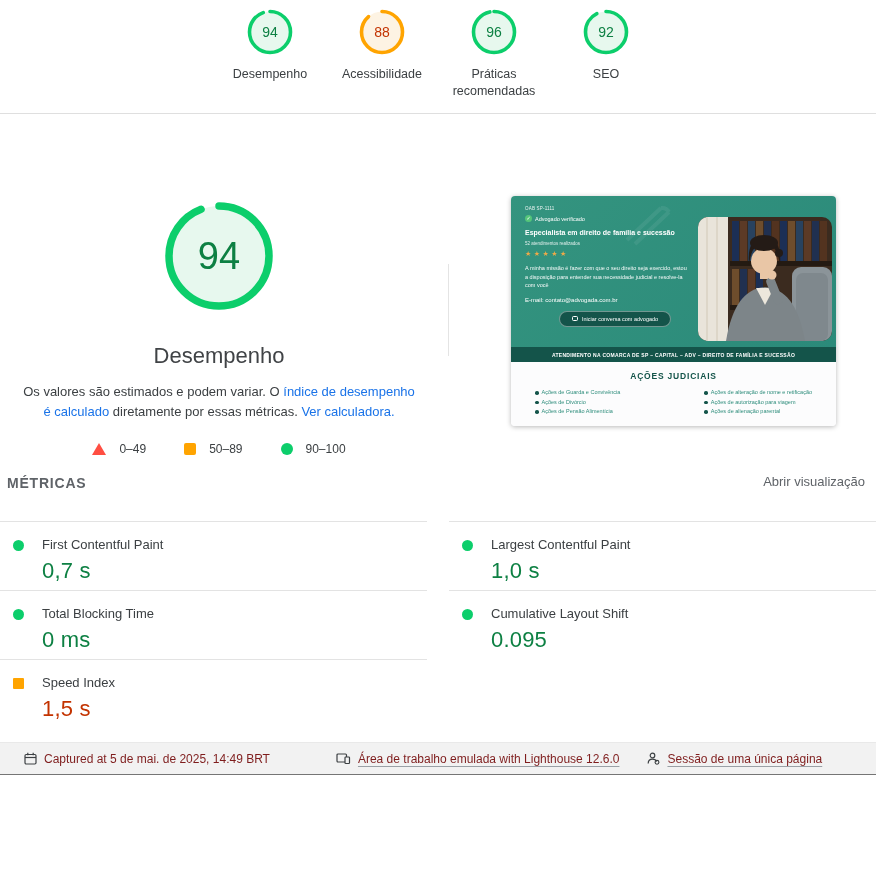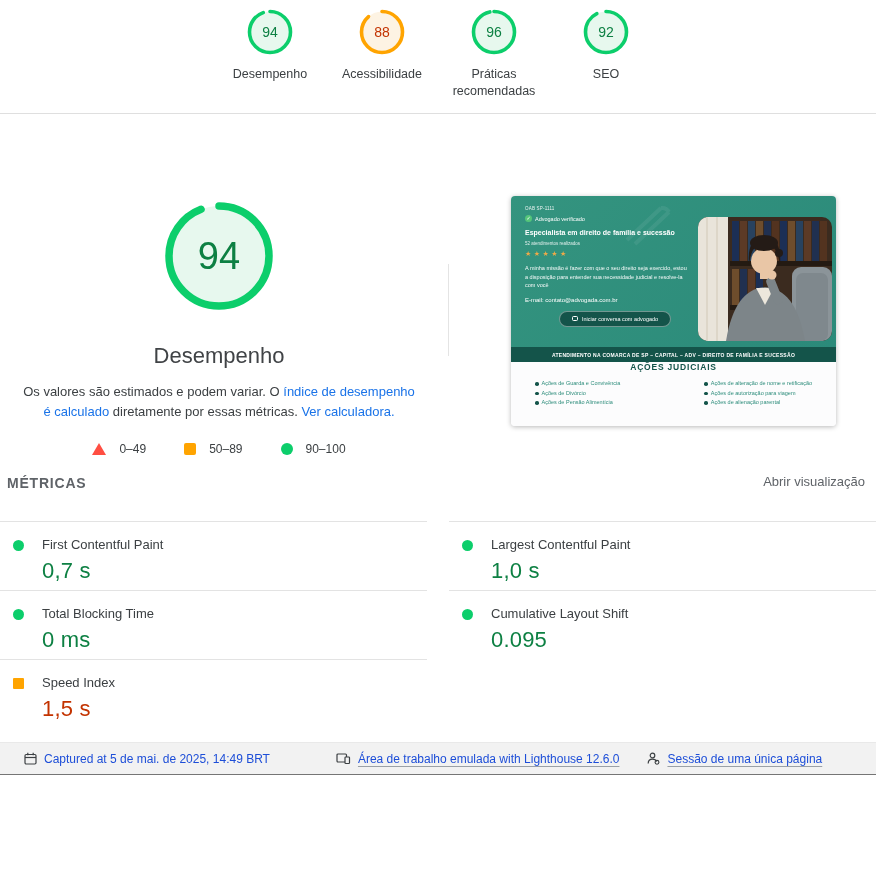--- a/index.html
+++ b/index.html
@@ -56,21 +56,21 @@
   .mission { padding:6px 0 0 14px; font-size:5.5px; line-height:8.5px; width:180px; opacity:.95; }
   .email { padding:7px 0 0 14px; font-size:6px; }
   .cta { margin:8px 0 0 48px; display:inline-flex; align-items:center; gap:4px; padding:4px 12px; background:#14544a;
          border:0.5px solid rgba(255,255,255,.4); border-radius:9px; font-size:5.5px; color:#fff; }
   .chat-bub { width:6px; height:5px; border:0.8px solid #fff; border-radius:1.5px; position:relative; }
   .photo { position:absolute; right:4px; top:21px; width:134px; height:124px; border-radius:10px; overflow:hidden; }
   .photo svg { display:block; }
   .banner { height:15px; background:#14544a; color:#fff; font-size:5px; font-weight:bold; letter-spacing:.3px;
             display:flex; align-items:center; justify-content:center; }
   .services { height:64px; background:#fcfcfd; text-align:center; }
-  .serv-title { font-size:8.5px; font-weight:bold; color:#14544a; letter-spacing:.8px; }
+  .serv-title { padding-top:9px; font-size:8.5px; font-weight:bold; color:#14544a; letter-spacing:.8px; }
   .serv-cols { display:flex; margin-top:7px; padding:0 24px; justify-content:space-between; text-align:left; }
   .serv-item { display:flex; align-items:center; gap:3px; font-size:5.5px; color:#2e8d7c; line-height:9.5px; }
   .serv-bullet { width:3.5px; height:3.5px; border-radius:50%; background:#14544a; flex:0 0 auto; }
 
   
   .metrics-head { position:relative; height:27px; }
   .metrics-title { position:absolute; left:7px; top:6px; font-size:14px; font-weight:bold; letter-spacing:.8px; color:#5f6368; }
   .open-viz { position:absolute; right:11px; top:5px; font-size:13px; color:#5f6368; cursor:pointer; }
   .metrics-cols { display:flex; gap:22px; }
   .mcol { width:437px; border-top:1px solid #e3e3e3;margin-top:25px; }
@@ -79,21 +79,21 @@
   .marker { position:absolute; left:13px; top:18px; width:11px; height:11px; }
   .metric.green .marker { background:#0cce6b; border-radius:50%; }
   .metric.orange .marker { background:#ffa400; border-radius:1px; }
   .mname { font-size:13px; color:#3c4043; }
   .mval { margin-top:6px; font-size:22px; letter-spacing:.2px; }
   .metric.green .mval { color:#0d8043; }
   .metric.orange .mval { color:#c33300; }
 
   
   .runtime { margin-top:13px; height:33px; background:#f2f2f2; border-top:1px solid #e9e9e9; border-bottom:1px solid #757575;
-             display:flex; align-items:center; font-size:12px; color:#1d4ed8; }
+             display:flex; align-items:center; font-size:12px; color:#7f1d1d; }
   .rt-item { display:flex; align-items:center; gap:7px; white-space:nowrap; }
   .rt-cap { margin-left:24px; }
   .rt-env { margin-left:66px; }
   .rt-ses { margin-left:28px; }
   .rt-link { text-decoration:underline; text-underline-offset:3px; text-decoration-color:#9aa0a6; cursor:pointer; }
   .rt-icon svg { display:block; }
 </style>
 </head>
 <body>
 

